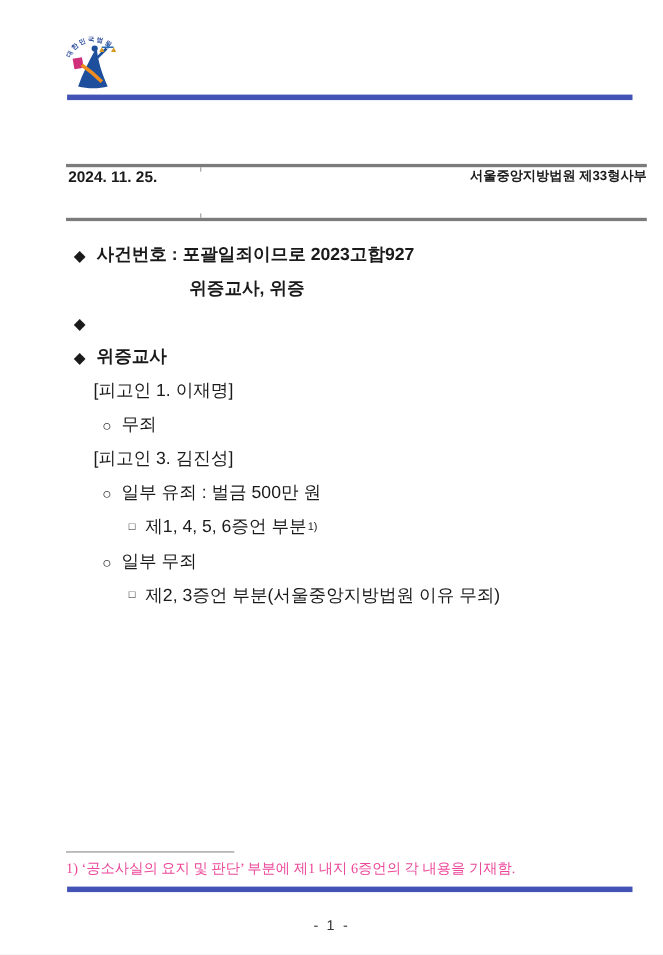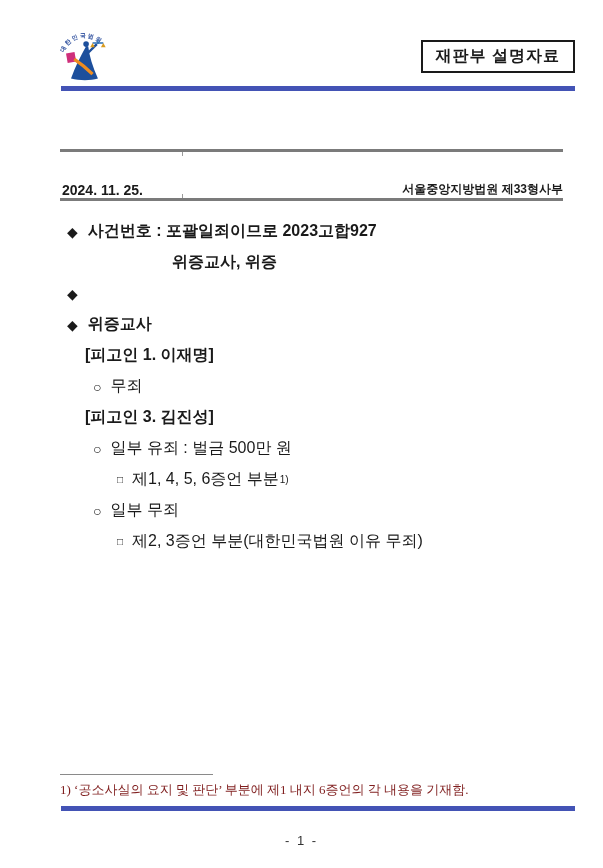--- a/index.html
+++ b/index.html
@@ -19,48 +19,48 @@
   .rule-blue { position:absolute; left:61px; right:28px; height:5px; background:var(--accent-blue,#4353b5); }
   .rule-blue.top { top:86px; }
   .rule-blue.bottom { top:806px; }
 
   .title {
     position:absolute; left:0; right:0; top:100px; margin:0;
     text-align:center; font-size:23px; font-weight:800; letter-spacing:.5px;
   }
 
   .meta-row {
-    position:absolute; left:60px; right:40px; top:149px; height:52px;
+    position:absolute; left:60px; right:15px; top:149px; height:52px;
     box-sizing:border-box;
     border-top:3px solid var(--rule-gray,#7b7b7b);
     border-bottom:3px solid var(--rule-gray,#7b7b7b);
-    display:flex; align-items:flex-end; justify-content:space-between;
+    display:flex; align-items:flex-start; justify-content:space-between;
   }
   .meta-date  { font-size:14px; font-weight:700; padding-left:2px; }
   .meta-court { font-size:12px; font-weight:700; }
   .tick { position:absolute; left:122px; width:1px; height:4px; background:#9a9a9a; }
   .tick.t { top:0; } .tick.b { bottom:0; }
 
   .body-block { position:absolute; left:60px; right:28px; top:216px; font-size:16px; }
   .line { height:31px; display:flex; align-items:center; white-space:nowrap; }
   .bullet { display:inline-block; line-height:1; }
   .l-diamond { padding-left:7px;  font-weight:700; }
   .l-diamond .bullet { font-size:14px; margin-right:10px; }
   .l-cont    { padding-left:112px; font-weight:700;text-align:center; }
-  .l-bracket { padding-left:25px; font-weight:700; }
+  .l-bracket { padding-left:25px; font-weight:400; }
   .l-circle  { padding-left:33px; }
   .l-circle .bullet { font-size:14px; margin-right:9px; }
   .l-square  { padding-left:57px; }
   .l-square .bullet { font-size:10px; margin-right:9px; }
   .line sup { font-size:10px; line-height:0; vertical-align:super; margin-left:1px; }
 
   .footnote-sep { position:absolute; left:60px; top:774px; width:153px; border-top:1px solid #8a8a8a; }
   .footnote {
     position:absolute; left:60px; right:28px; top:781px;
-    font-family:"Liberation Serif","DejaVu Serif",serif; font-size:13px; color:#7f1d1d;
+    font-family:"Liberation Serif","DejaVu Serif",serif; font-size:13px; color:#ec4899;
   }
   .page-number {
     position:absolute; left:0; right:0; top:833px; text-align:center;
     font-size:13px; color:#333; letter-spacing:2px;
   }
 </style>
 </head>
 <body>
 
 <div class="page">
@@ -77,23 +77,20 @@
     <circle cx="27" cy="13" r="2.6" fill="#1d4f9c"></circle>
     <path d="M28 22 L37 13" stroke="#1d4f9c" stroke-width="2.2" fill="none"></path>
     <g>
       <path d="M33 12 L43 12 M38 9 L38 13" stroke="#2a6db3" stroke-width="1.2" fill="none"></path>
       <path d="M33 12 l-2.2 4 h4.4 z" fill="#d89a1e"></path>
       <path d="M43 12 l-2.2 4 h4.4 z" fill="#d89a1e"></path>
     </g>
     <path d="M16 27 C22 31 28 36 33 41" stroke="#ef8c1f" stroke-width="3" fill="none"></path>
   </svg>
 
-  <div class="badge">
-    <span>재판부 설명자료</span>
-  </div>
 
   <div class="rule-blue top"></div>
 
 
   <div class="meta-row">
     <span class="meta-date">2024. 11. 25.</span>
     <span class="meta-court">서울중앙지방법원 제33형사부</span>
     <span class="tick t"></span>
     <span class="tick b"></span>
   </div>
@@ -131,21 +128,21 @@
       <span class="bullet">□</span>
       <span>제1, 4, 5, 6증언 부분</span>
       <sup>1)</sup>
     </div>
     <div class="line l-circle">
       <span class="bullet">○</span>
       <span>일부 무죄</span>
     </div>
     <div class="line l-square">
       <span class="bullet">□</span>
-      <span>제2, 3증언 부분(대한민국법원 이유 무죄)</span>
+      <span>제2, 3증언 부분(서울중앙지방법원 이유 무죄)</span>
     </div>
   </div>
 
   <div class="footnote-sep"></div>
   <div class="footnote">1) ‘공소사실의 요지 및 판단’ 부분에 제1 내지 6증언의 각 내용을 기재함.</div>
 
   <div class="rule-blue bottom"></div>
   <div class="page-number">- 1 -</div>
 
 </div>

